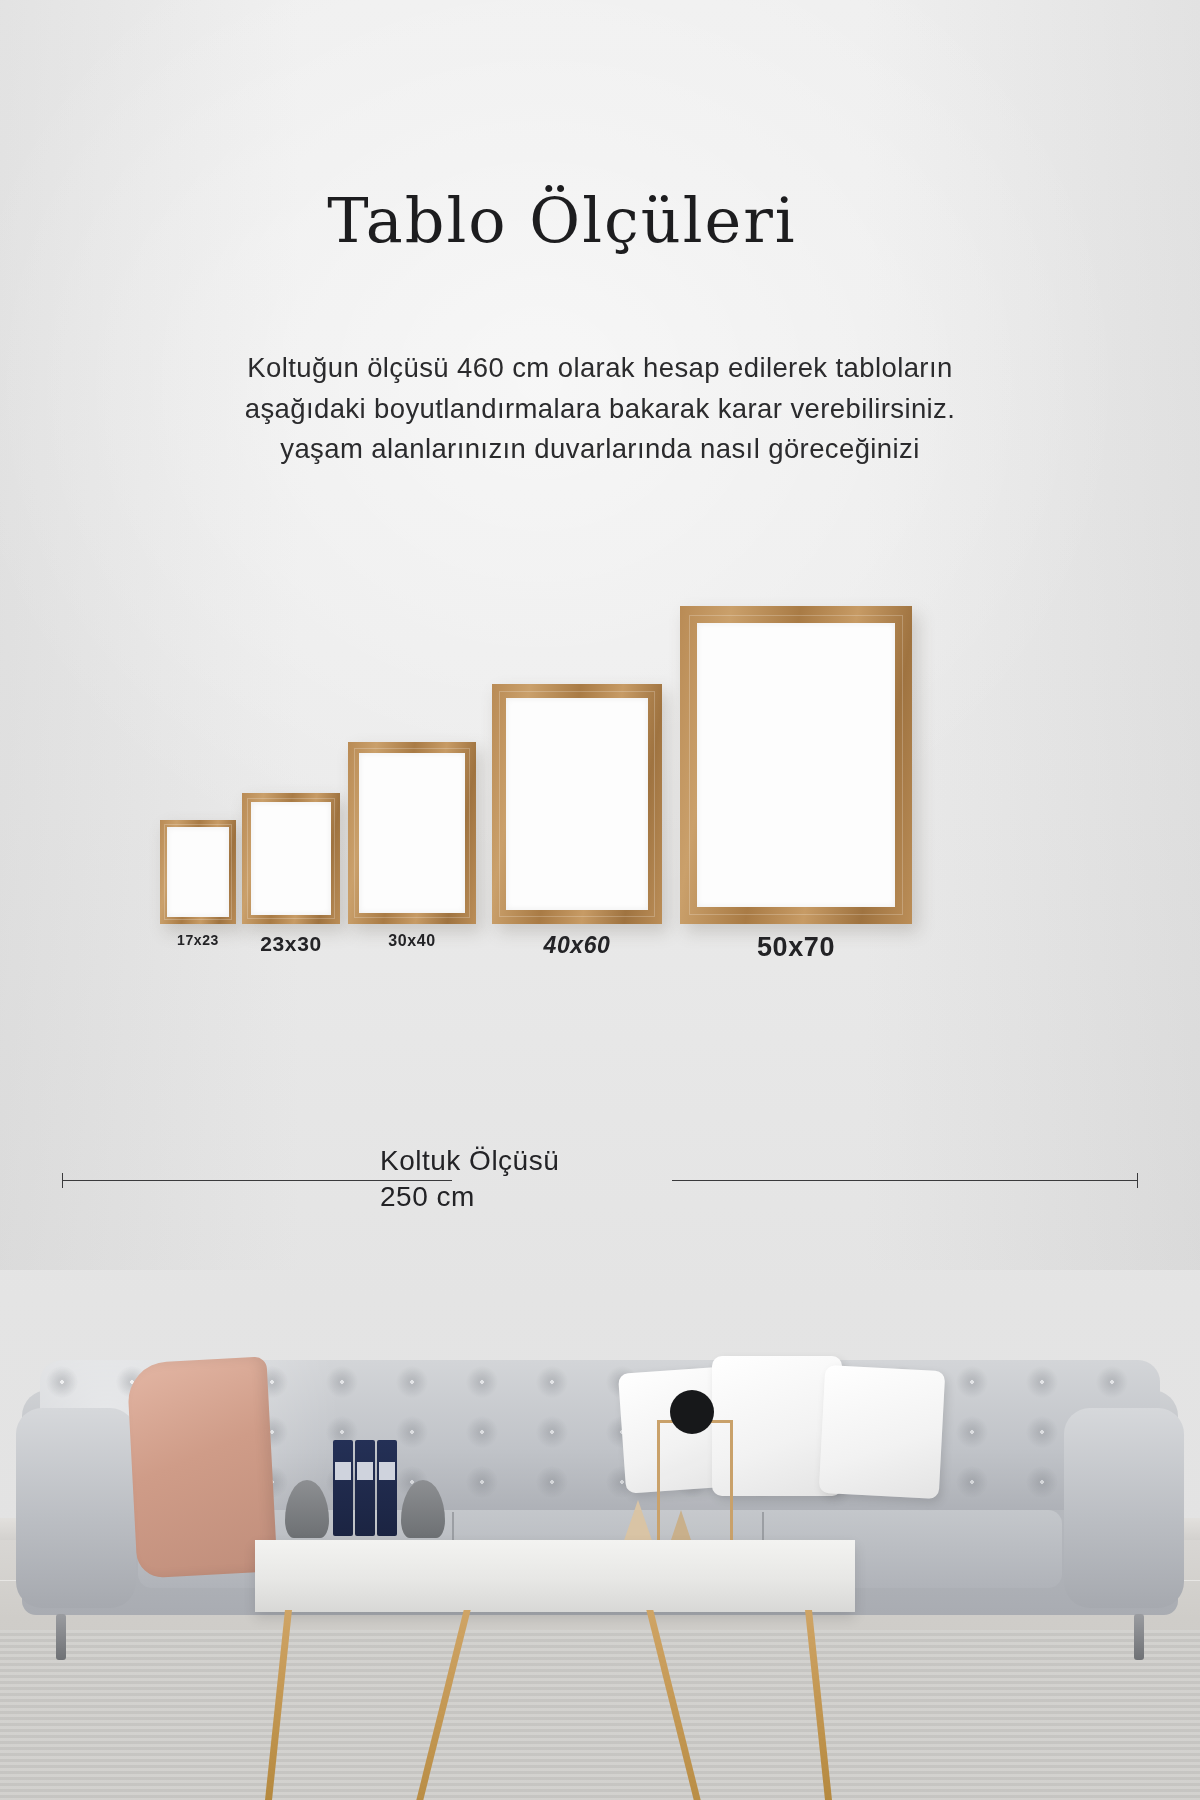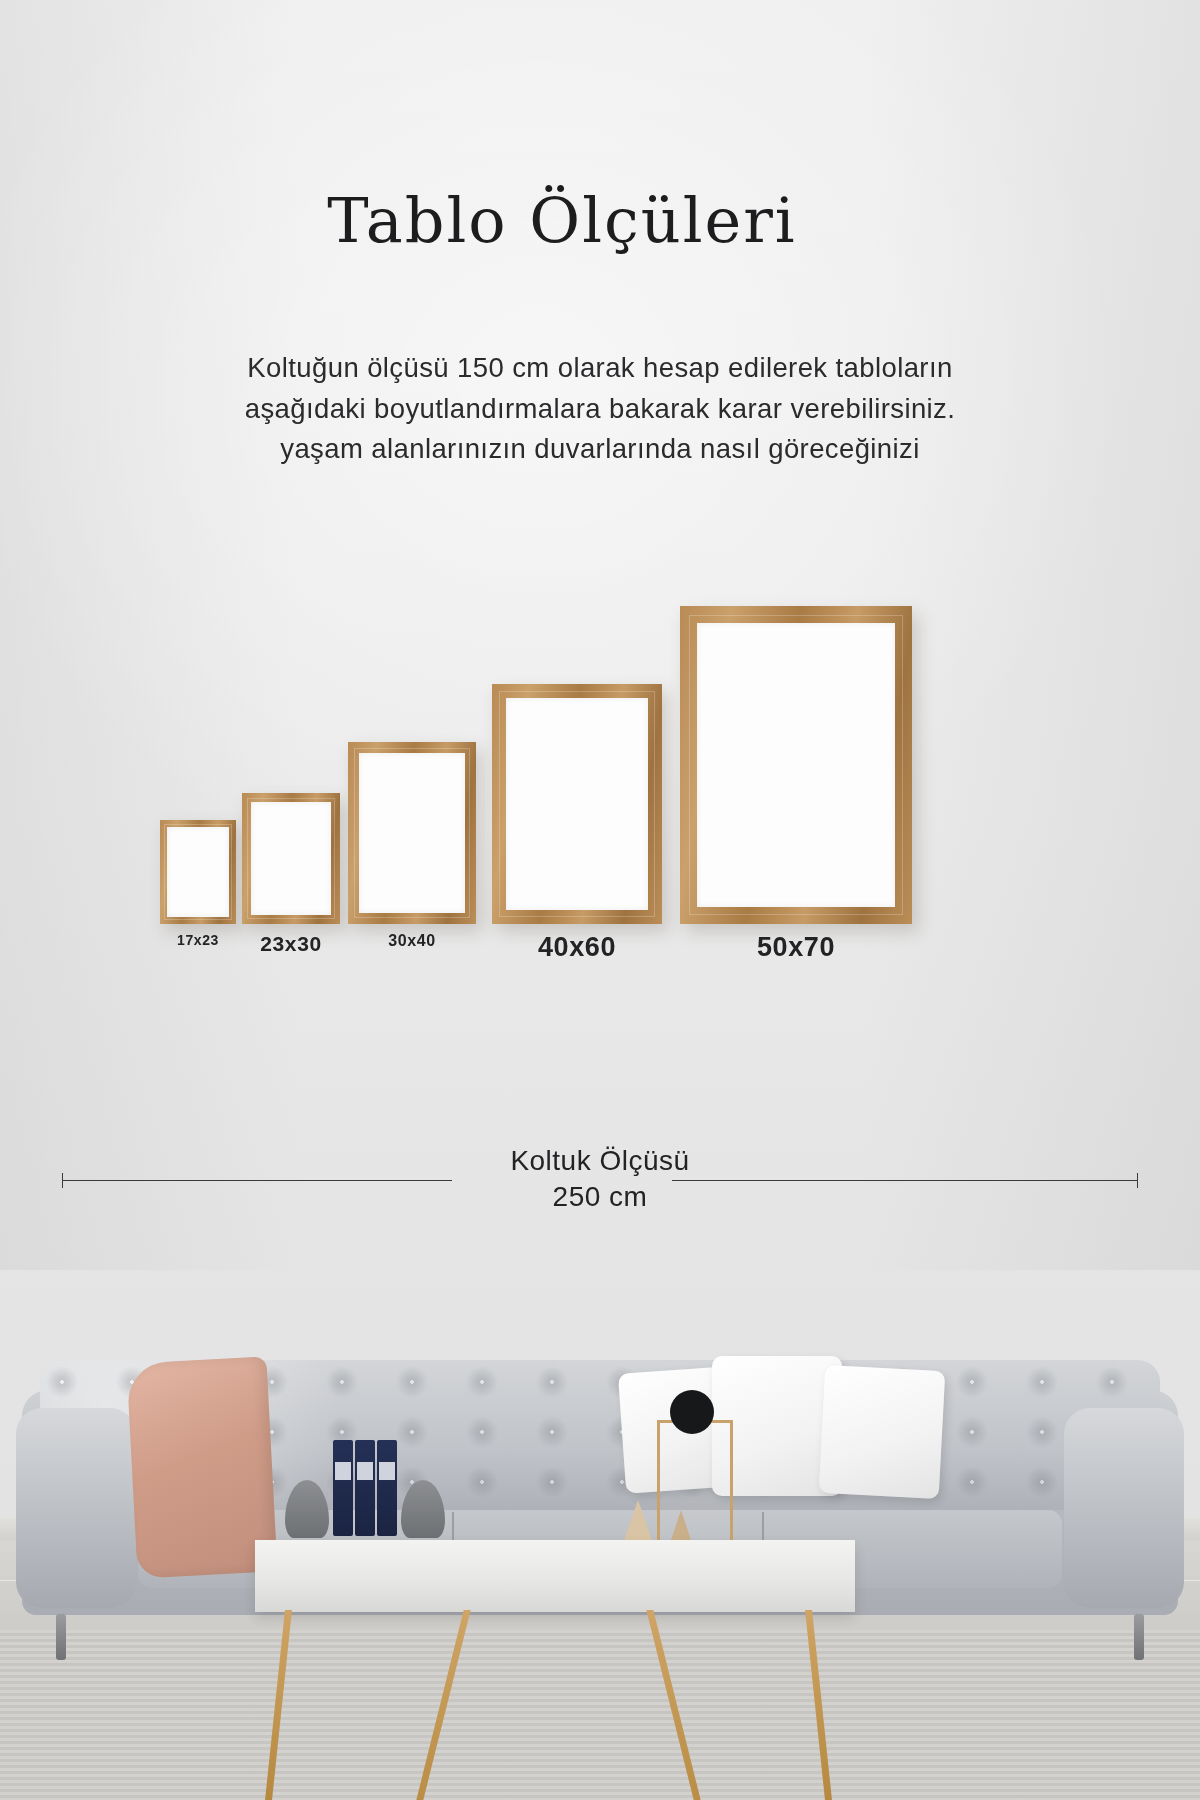--- a/index.html
+++ b/index.html
@@ -125,21 +125,20 @@
     height: 15px;
     background: #3a3a3c;
   }
   #measure .cap.l { left: 62px; }
   #measure .cap.r { left: 1137px; }
   #measure-text {
     position: absolute;
     left: 380px;
     top: 3px;
     width: 440px;
-    text-align: center;
     font-family: "Liberation Sans", sans-serif;
     font-size: 28px;
     font-weight: 300;
     line-height: 1.3;
     color: #232326;
     letter-spacing: 0.5px;
   }
   #measure-text .l2 { display: block; }
 
   
@@ -319,21 +318,21 @@
 </head>
 <body>
 
 <div id="page">
 
   <div id="wall-shade"></div>
 
   <h1 id="title">Tablo Ölçüleri</h1>
 
   <div id="intro">
-    <div>Koltuğun ölçüsü 150 cm olarak hesap edilerek tabloların</div>
+    <div>Koltuğun ölçüsü 460 cm olarak hesap edilerek tabloların</div>
     <div>aşağıdaki boyutlandırmalara bakarak karar verebilirsiniz.</div>
     <div>yaşam alanlarınızın duvarlarında nasıl göreceğinizi</div>
   </div>
 
   <div id="frames">
 
     <div class="frame-wrap" style="left:160px; bottom:56px;">
       <div class="frame" style="width:76px; height:104px;">
         <div class="mat" style="left:7px; top:7px; right:7px; bottom:7px;"></div>
         <div class="inner-line" style="left:4px; top:4px; right:4px; bottom:4px;"></div>
@@ -355,21 +354,21 @@
         <div class="inner-line" style="left:6px; top:6px; right:6px; bottom:6px;"></div>
       </div>
       <div class="frame-label" style="top:190px; font-size:16px;">30x40</div>
     </div>
 
     <div class="frame-wrap" style="left:492px; bottom:56px;">
       <div class="frame" style="width:170px; height:240px;">
         <div class="mat" style="left:14px; top:14px; right:14px; bottom:14px;"></div>
         <div class="inner-line" style="left:7px; top:7px; right:7px; bottom:7px;"></div>
       </div>
-      <div class="frame-label" style="top:248px; font-size:27px;">40x60</div>
+      <div class="frame-label" style="top:248px; font-size:23px;font-style:italic;">40x60</div>
     </div>
 
     <div class="frame-wrap" style="left:680px; bottom:56px;">
       <div class="frame" style="width:232px; height:318px;">
         <div class="mat" style="left:17px; top:17px; right:17px; bottom:17px;"></div>
         <div class="inner-line" style="left:9px; top:9px; right:9px; bottom:9px;"></div>
       </div>
       <div class="frame-label" style="top:326px; font-size:27px;">50x70</div>
     </div>
 

